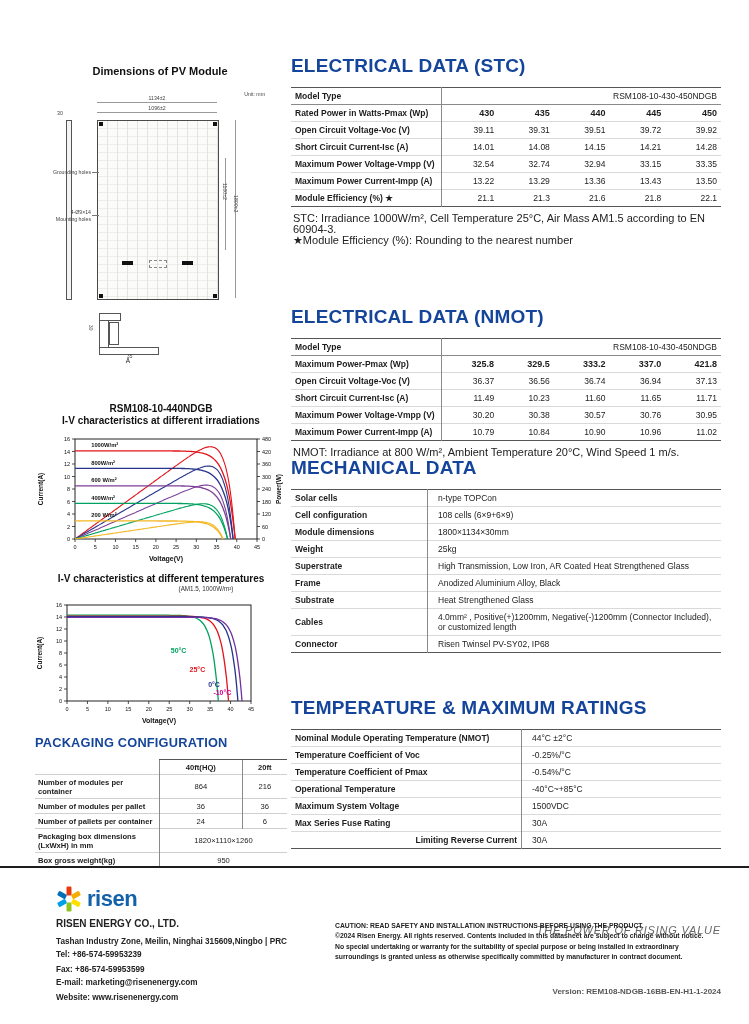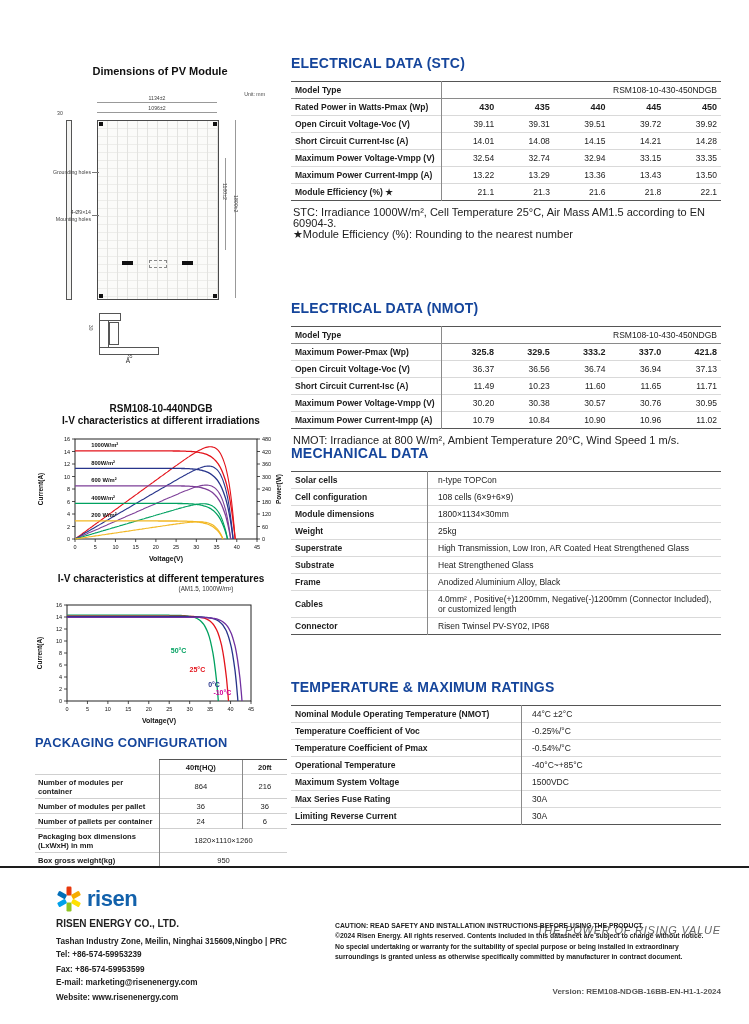--- a/index.html
+++ b/index.html
@@ -3,21 +3,21 @@
 <meta charset="utf-8">
 <style>
   html,body{margin:0;padding:0;background:#fff;}
   .page{position:relative;width:749px;height:1024px;background:#ffffff;
         font-family:"Liberation Sans",sans-serif;color:#222;overflow:hidden;}
 
   
   .leftcol{position:absolute;left:35px;top:65px;width:252px;}
   .rightcol{position:absolute;left:291px;top:55px;width:430px;}
 
-  .sec-heading{color:#15459b;font-weight:bold;font-size:14px;letter-spacing:.2px;}
+  .sec-heading{color:#15459b;font-weight:bold;font-size:19px;letter-spacing:.2px;}
 
   
   table.dt{width:100%;border-collapse:collapse;font-size:8.5px;color:#1c1c1c;
            border-top:1.4px solid #555;border-bottom:1.4px solid #555;}
   table.dt td,table.dt th{padding:3px 4px;vertical-align:middle;}
   table.dt tr + tr td{border-top:1px solid #d9d9d9;}
   table.dt td.lbl{font-weight:600;text-align:left;border-right:1px solid #8a8a8a;}
   table.dt td.val{text-align:right;}
   table.dt td.vleft{text-align:left;padding-left:10px;}
   table.dt tr.model td{border-bottom:1px solid #8a8a8a;}
@@ -425,26 +425,26 @@
           </tr>
           <tr>
       <td class="lbl" style="width:128px;">Weight</td>
       <td class="vleft">25kg</td>
           </tr>
           <tr>
       <td class="lbl" style="width:128px;">Superstrate</td>
       <td class="vleft">High Transmission, Low Iron, AR Coated Heat Strengthened Glass</td>
           </tr>
           <tr>
+      <td class="lbl" style="width:128px;">Frame</td>
+      <td class="vleft">Anodized Aluminium Alloy, Black</td>
+          </tr>
+          <tr>
       <td class="lbl" style="width:128px;">Substrate</td>
       <td class="vleft">Heat Strengthened Glass</td>
-          </tr>
-          <tr>
-      <td class="lbl" style="width:128px;">Frame</td>
-      <td class="vleft">Anodized Aluminium Alloy, Black</td>
           </tr>
           <tr>
       <td class="lbl" style="width:128px;">Cables</td>
       <td class="vleft">4.0mm² , Positive(+)1200mm, Negative(-)1200mm (Connector Included), or customized length</td>
           </tr>
           <tr>
       <td class="lbl" style="width:128px;">Connector</td>
       <td class="vleft">Risen Twinsel PV-SY02, IP68</td>
           </tr>
         </tbody>
@@ -471,21 +471,21 @@
           </tr>
           <tr>
       <td class="lbl" style="width:222px;">Maximum System Voltage</td>
       <td class="vleft">1500VDC</td>
           </tr>
           <tr>
       <td class="lbl" style="width:222px;">Max Series Fuse Rating</td>
       <td class="vleft">30A</td>
           </tr>
           <tr>
-      <td class="lbl" style="width:222px;">Limiting Reverse Current</td>
+      <td class="lbl" style="width:222px;text-align:right;">Limiting Reverse Current</td>
       <td class="vleft">30A</td>
           </tr>
         </tbody>
       </table>
   </div>
 
   <div class="footer-rule"></div>
   <div class="tagline">THE POWER OF RISING VALUE</div>
 
   <div class="logo">

